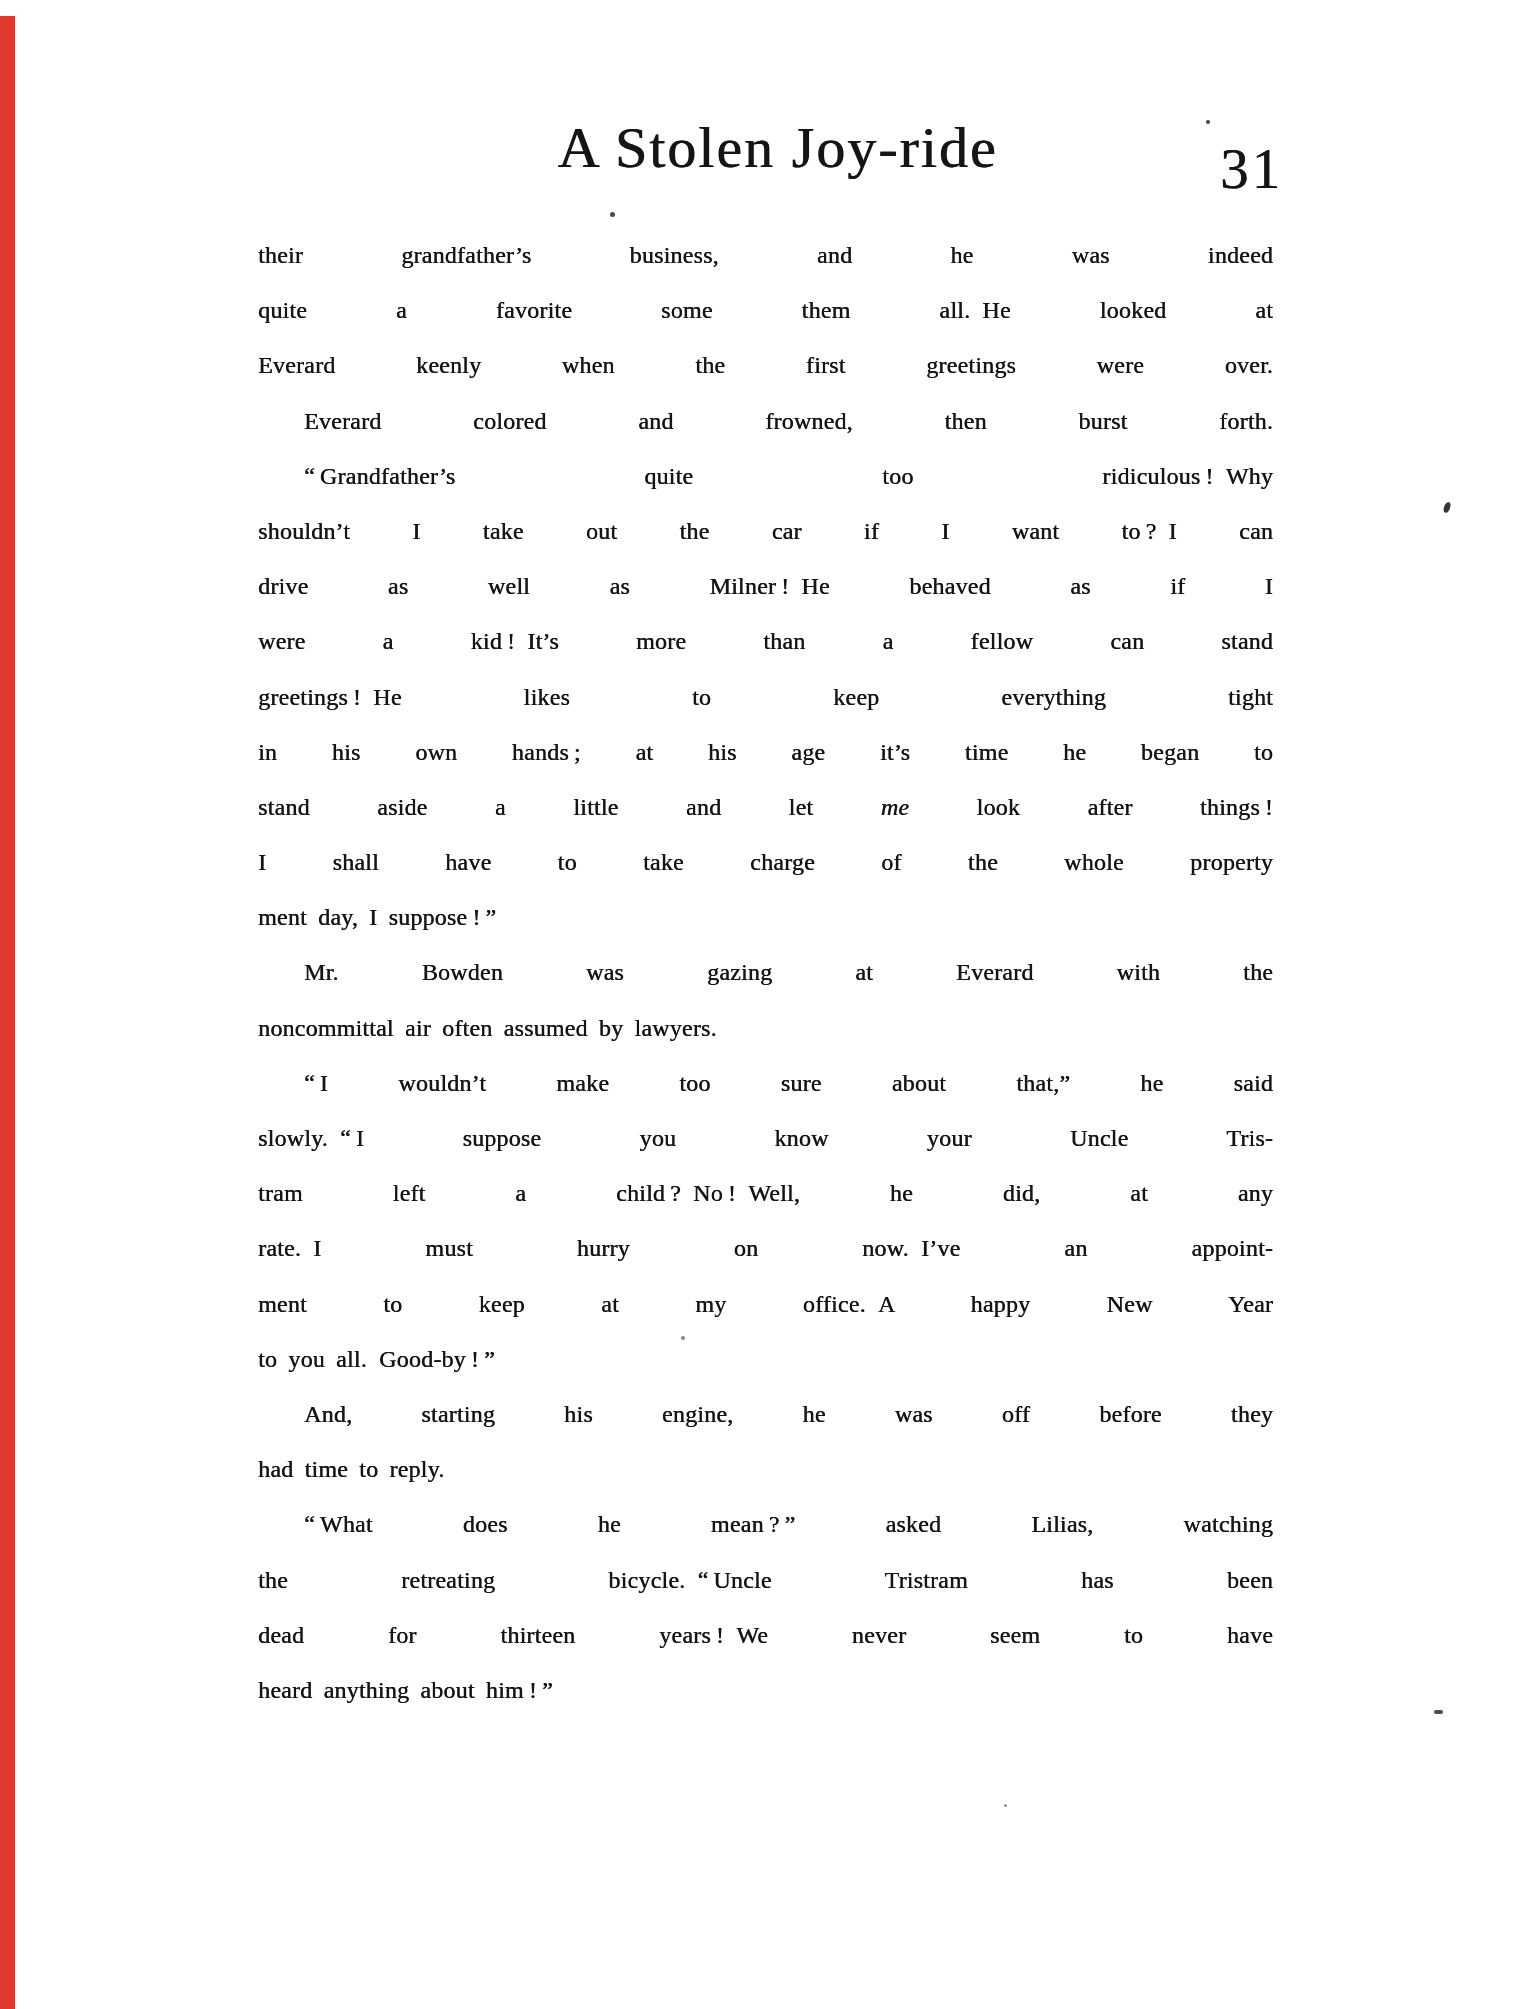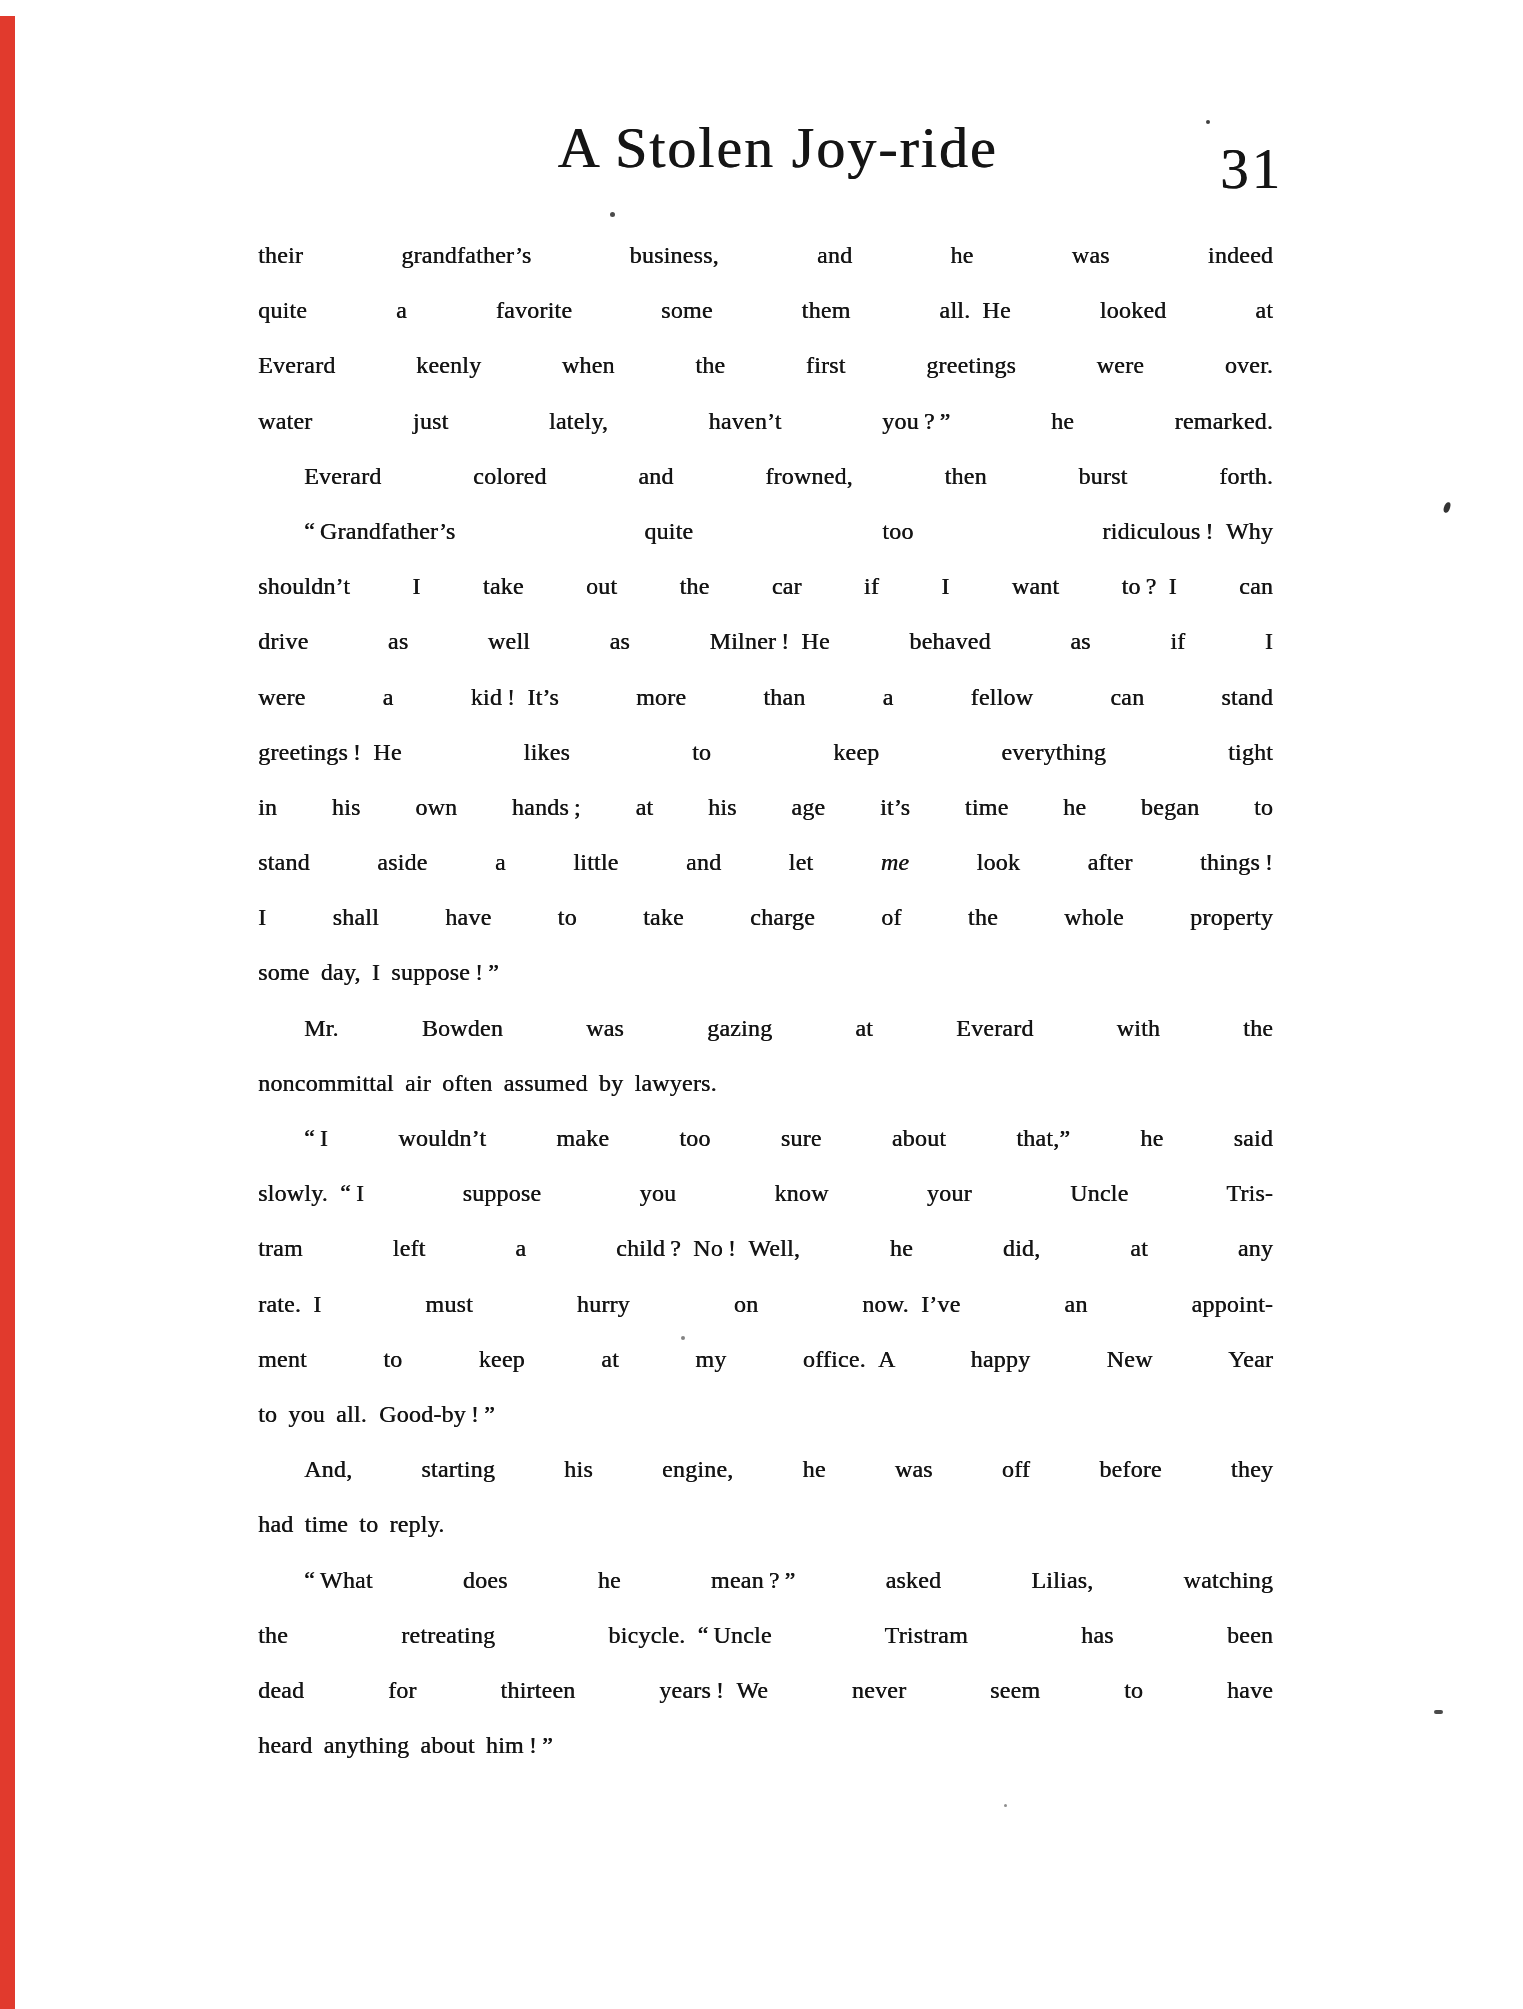--- a/index.html
+++ b/index.html
@@ -39,31 +39,30 @@
   <div class="edge-stripe"></div>
 
   <div class="page-title">A Stolen Joy-ride</div>
 
   <div class="page-number">31</div>
 
   <div class="text-block">
       <div class="line just">their grandfather’s business, and he was indeed</div>
       <div class="line just">quite a favorite some them all. He looked at</div>
       <div class="line just">Everard keenly when the first greetings were over.</div>
-      <div class="line just">water just lately, haven’t you ? ” he remarked.</div>
       <div class="line just indent">Everard colored and frowned, then burst forth.</div>
       <div class="line just indent">“ Grandfather’s quite too ridiculous ! Why</div>
       <div class="line just">shouldn’t I take out the car if I want to ? I can</div>
       <div class="line just">drive as well as Milner ! He behaved as if I</div>
       <div class="line just">were a kid ! It’s more than a fellow can stand</div>
       <div class="line just">greetings ! He likes to keep everything tight</div>
       <div class="line just">in his own hands ; at his age it’s time he began to</div>
       <div class="line just"><span>stand aside a little and let </span><span class="it">me</span><span> look after things !</span></div>
       <div class="line just">I shall have to take charge of the whole property</div>
-      <div class="line left">some day, I suppose ! ”</div>
+      <div class="line left">ment day, I suppose ! ”</div>
       <div class="line just indent">Mr. Bowden was gazing at Everard with the</div>
       <div class="line left">noncommittal air often assumed by lawyers.</div>
       <div class="line just indent">“ I wouldn’t make too sure about that,” he said</div>
       <div class="line just">slowly. “ I suppose you know your Uncle Tris-</div>
       <div class="line just">tram left a child ? No ! Well, he did, at any</div>
       <div class="line just">rate. I must hurry on now. I’ve an appoint-</div>
       <div class="line just">ment to keep at my office. A happy New Year</div>
       <div class="line left">to you all. Good-by ! ”</div>
       <div class="line just indent">And, starting his engine, he was off before they</div>
       <div class="line left">had time to reply.</div>

